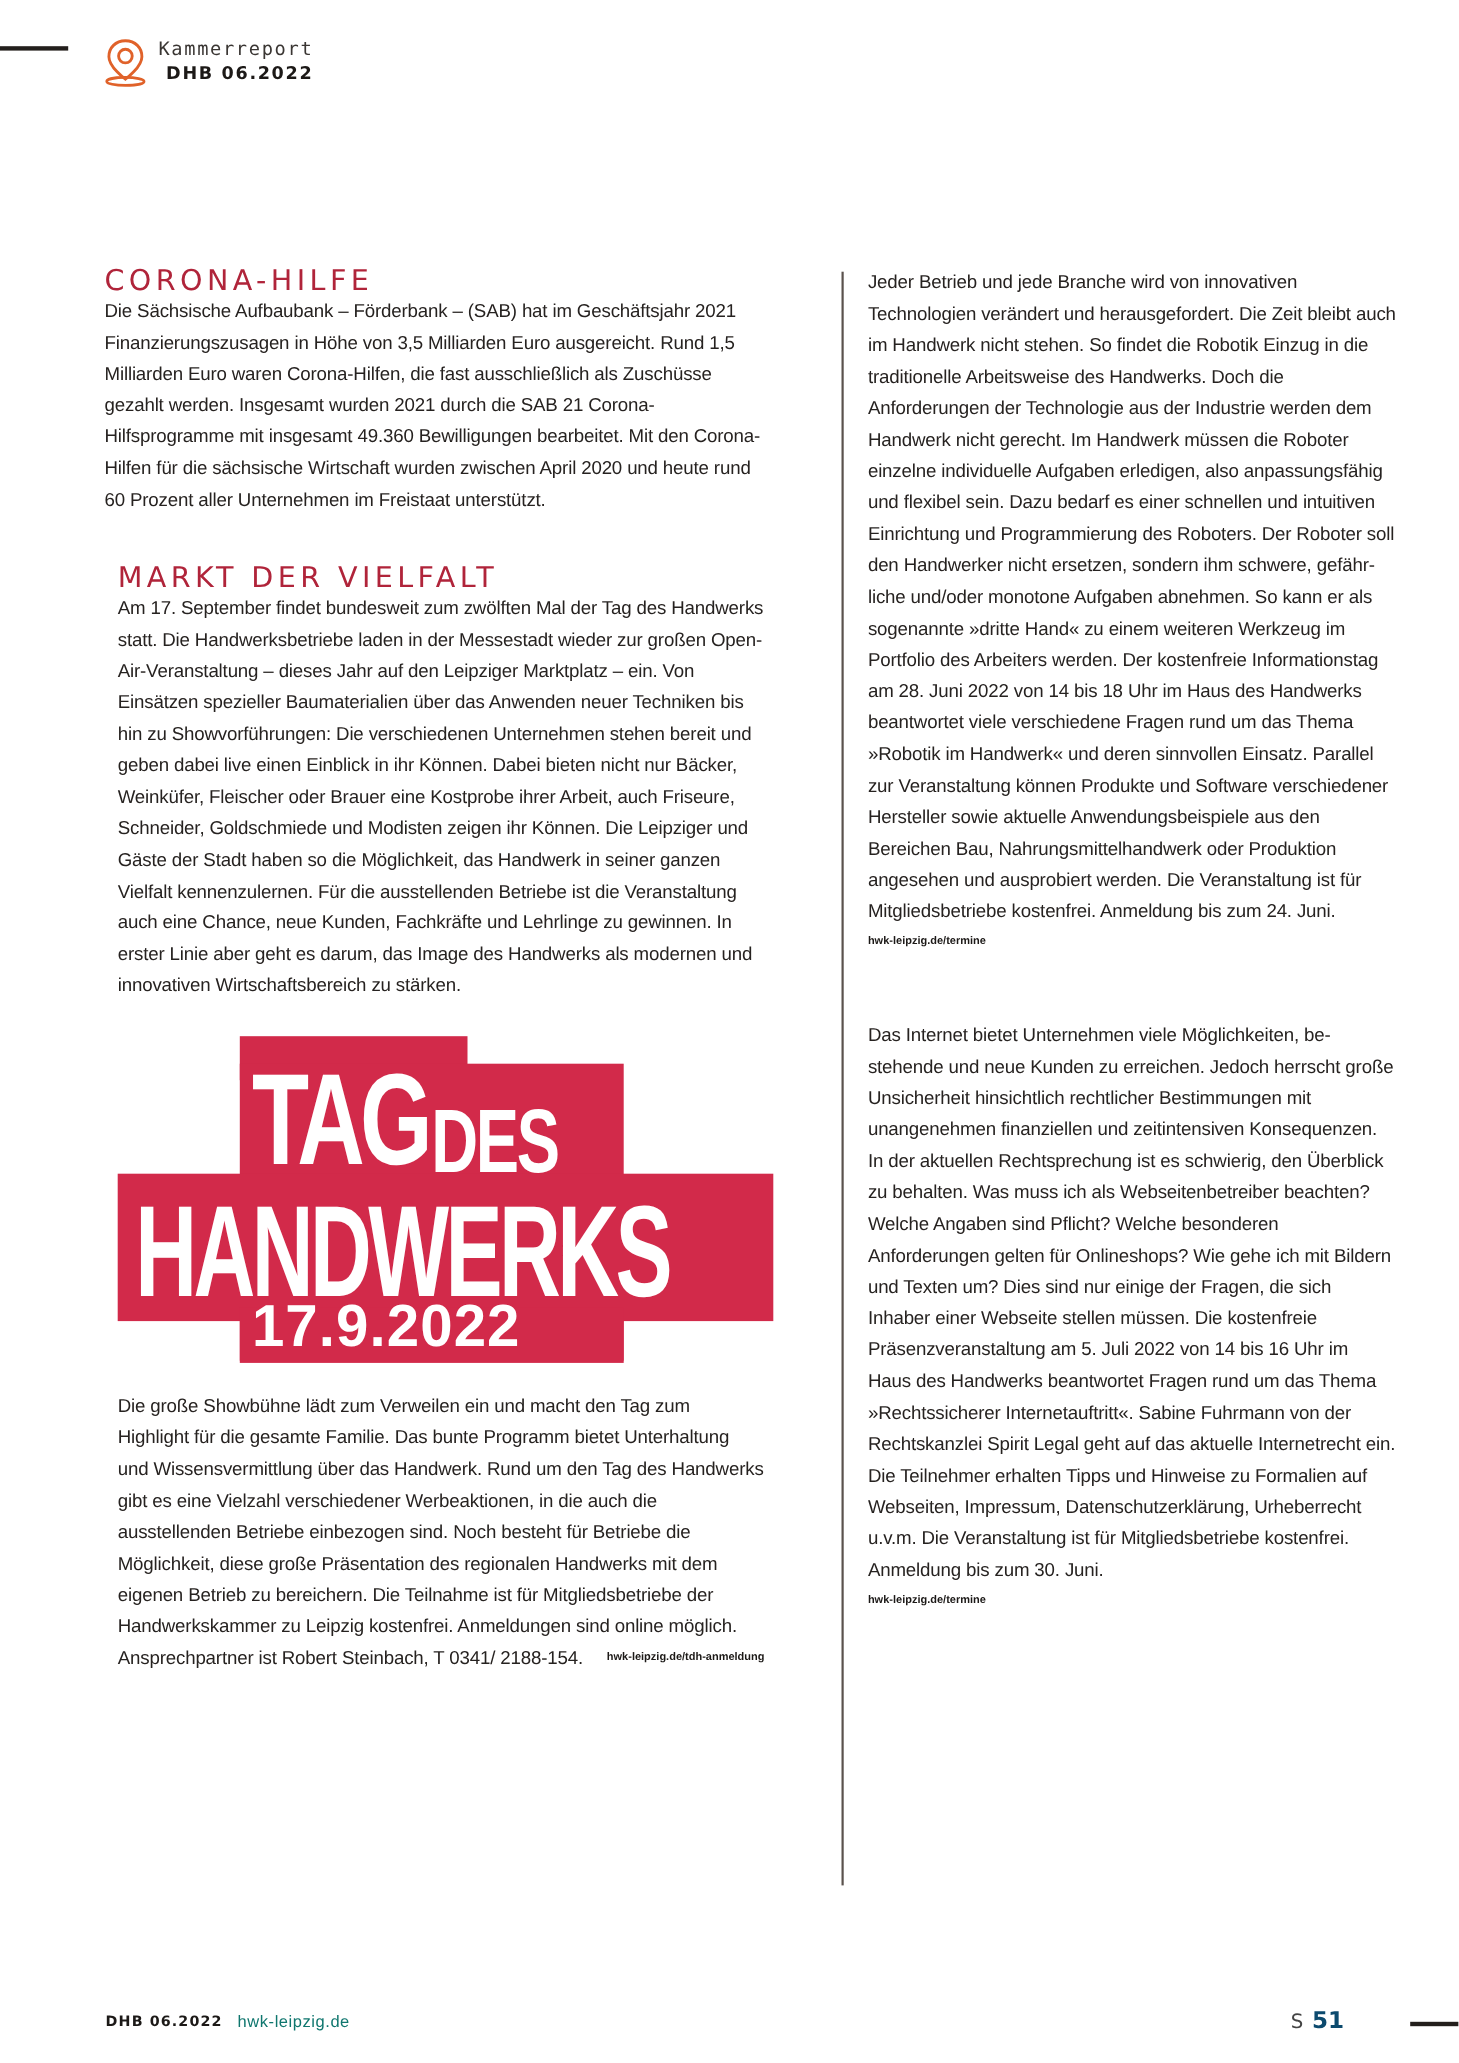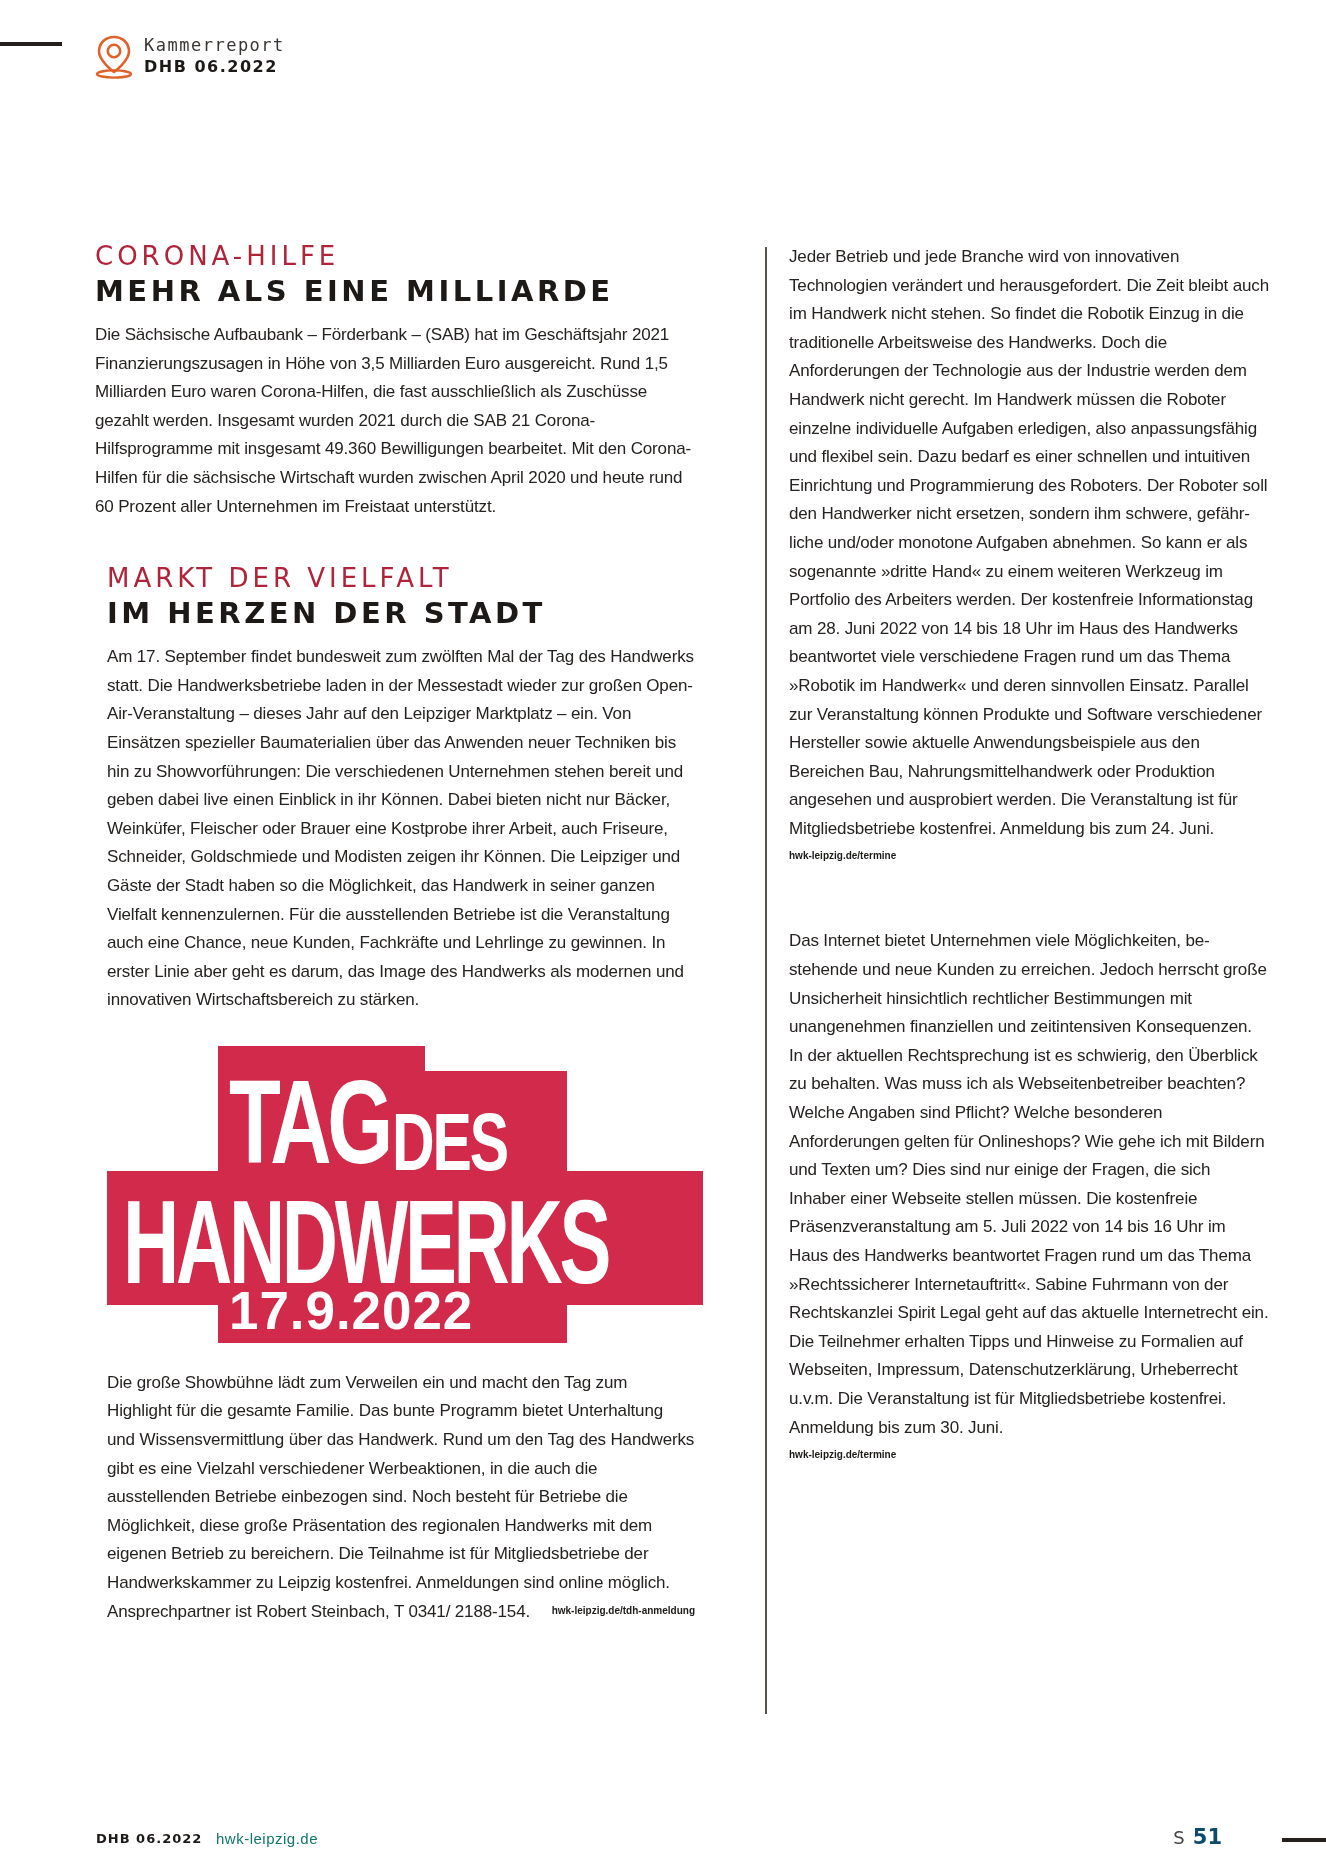--- a/index.html
+++ b/index.html
@@ -4,21 +4,21 @@
 <style>
   html, body { margin: 0; padding: 0; background: #ffffff; }
   body {
     width: 1326px; height: 1875px; position: relative; overflow: hidden;
     font-family: "Liberation Sans", sans-serif; color: #231f1c;
   }
   .rule-top-left { position: absolute; left: 0; top: 42px; width: 62px; height: 4px; background: #231f1c; }
   .rule-bottom-right { position: absolute; right: 0; top: 1838px; width: 44px; height: 4px; background: #231f1c; }
   .masthead { position: absolute; left: 94px; top: 34px; display: flex; align-items: flex-start; }
   .pin { width: 40px; height: 46px; margin-right: 10px; }
-  .mast-text { display: flex; flex-direction: column; }
+  .mast-text { display: flex; flex-direction: column; align-items: flex-end; }
   .mast-kicker { font-family: "DejaVu Sans Mono", monospace; font-size: 17px; letter-spacing: 1.5px; color: #3a3633; line-height: 22px; }
   .mast-issue { font-family: "DejaVu Sans", sans-serif; font-weight: bold; font-size: 16px; letter-spacing: 1.5px; color: #1c1917; line-height: 22px; }
 
   .col { position: absolute; }
   .col-left { left: 95px; top: 243px; width: 600px; }
   .col-right { left: 789px; top: 243px; width: 480px; }
   .divider { position: absolute; left: 765px; top: 247px; width: 2px; height: 1467px; background: #5a524d; }
 
   .kicker {
     font-family: "DejaVu Sans", sans-serif; font-size: 26px; letter-spacing: 4px;
@@ -65,27 +65,25 @@
   </svg>
   <div class="mast-text">
     <span class="mast-kicker">Kammerreport</span>
     <span class="mast-issue">DHB 06.2022</span>
   </div>
 </header>
 
 <div class="col col-left">
   <article>
     <h3 class="kicker">CORONA-HILFE</h3>
-    <h2 class="headline">MEHR ALS EINE MILLIARDE</h2>
     <p class="body">Die Sächsische Aufbaubank – Förderbank – (SAB) hat im Geschäfts­jahr 2021 Finanzierungszusagen in Höhe von 3,5 Milliarden Euro aus­gereicht. Rund 1,5 Milliarden Euro waren Corona-Hilfen, die fast ausschließlich als Zuschüsse gezahlt werden. Insgesamt wurden 2021 durch die SAB 21 Corona-Hilfsprogramme mit insgesamt 49.360 Bewilligungen bearbeitet. Mit den Corona-Hilfen für die sächsische Wirtschaft wurden zwischen April 2020 und heute rund 60 Prozent aller Unternehmen im Freistaat unterstützt.</p>
   </article>
 
   <article style="margin-top:44px;margin-left:12px;">
     <h3 class="kicker">MARKT DER VIELFALT</h3>
-    <h2 class="headline">IM HERZEN DER STADT</h2>
     <p class="body">Am 17. September findet bundesweit zum zwölften Mal der Tag des Hand­werks statt. Die Handwerksbetriebe laden in der Messestadt wieder zur großen Open-Air-Veranstaltung – dieses Jahr auf den Leipziger Markt­platz – ein. Von Einsätzen spezieller Baumaterialien über das Anwenden neuer Techniken bis hin zu Showvorführungen: Die verschiedenen Un­ternehmen stehen bereit und geben dabei live einen Einblick in ihr Können. Dabei bieten nicht nur Bäcker, Weinküfer, Fleischer oder Brauer eine Kostprobe ihrer Arbeit, auch Friseure, Schneider, Goldschmiede und Modisten zeigen ihr Können. Die Leipziger und Gäste der Stadt haben so die Möglichkeit, das Handwerk in seiner ganzen Vielfalt kennenzulernen. Für die ausstellenden Betriebe ist die Veranstaltung auch eine Chance, neue Kunden, Fachkräfte und Lehrlinge zu gewinnen. In erster Linie aber geht es darum, das Image des Handwerks als modernen und innovativen Wirtschaftsbereich zu stärken.</p>
 
     <div class="logo-wrap">
       <div class="logo-block" style="left:111px; top:3px; width:207px; height:40px;"></div>
       <div class="logo-block" style="left:111px; top:28px; width:349px; height:270px;"></div>
       <div class="logo-block" style="left:0; top:128px; width:596px; height:134px;"></div>
       <div class="logo-block" style="left:111px; top:250px; width:349px; height:50px;"></div>
 
       <span class="logo-text" style="left:122px; top:20px; font-size:118px; letter-spacing:-6px; transform:scaleX(0.72); line-height:1;">TAG</span>
       <span class="logo-text" style="left:285px; top:58px; font-size:82px; letter-spacing:-3px; transform:scaleX(0.72); line-height:1;">DES</span>

